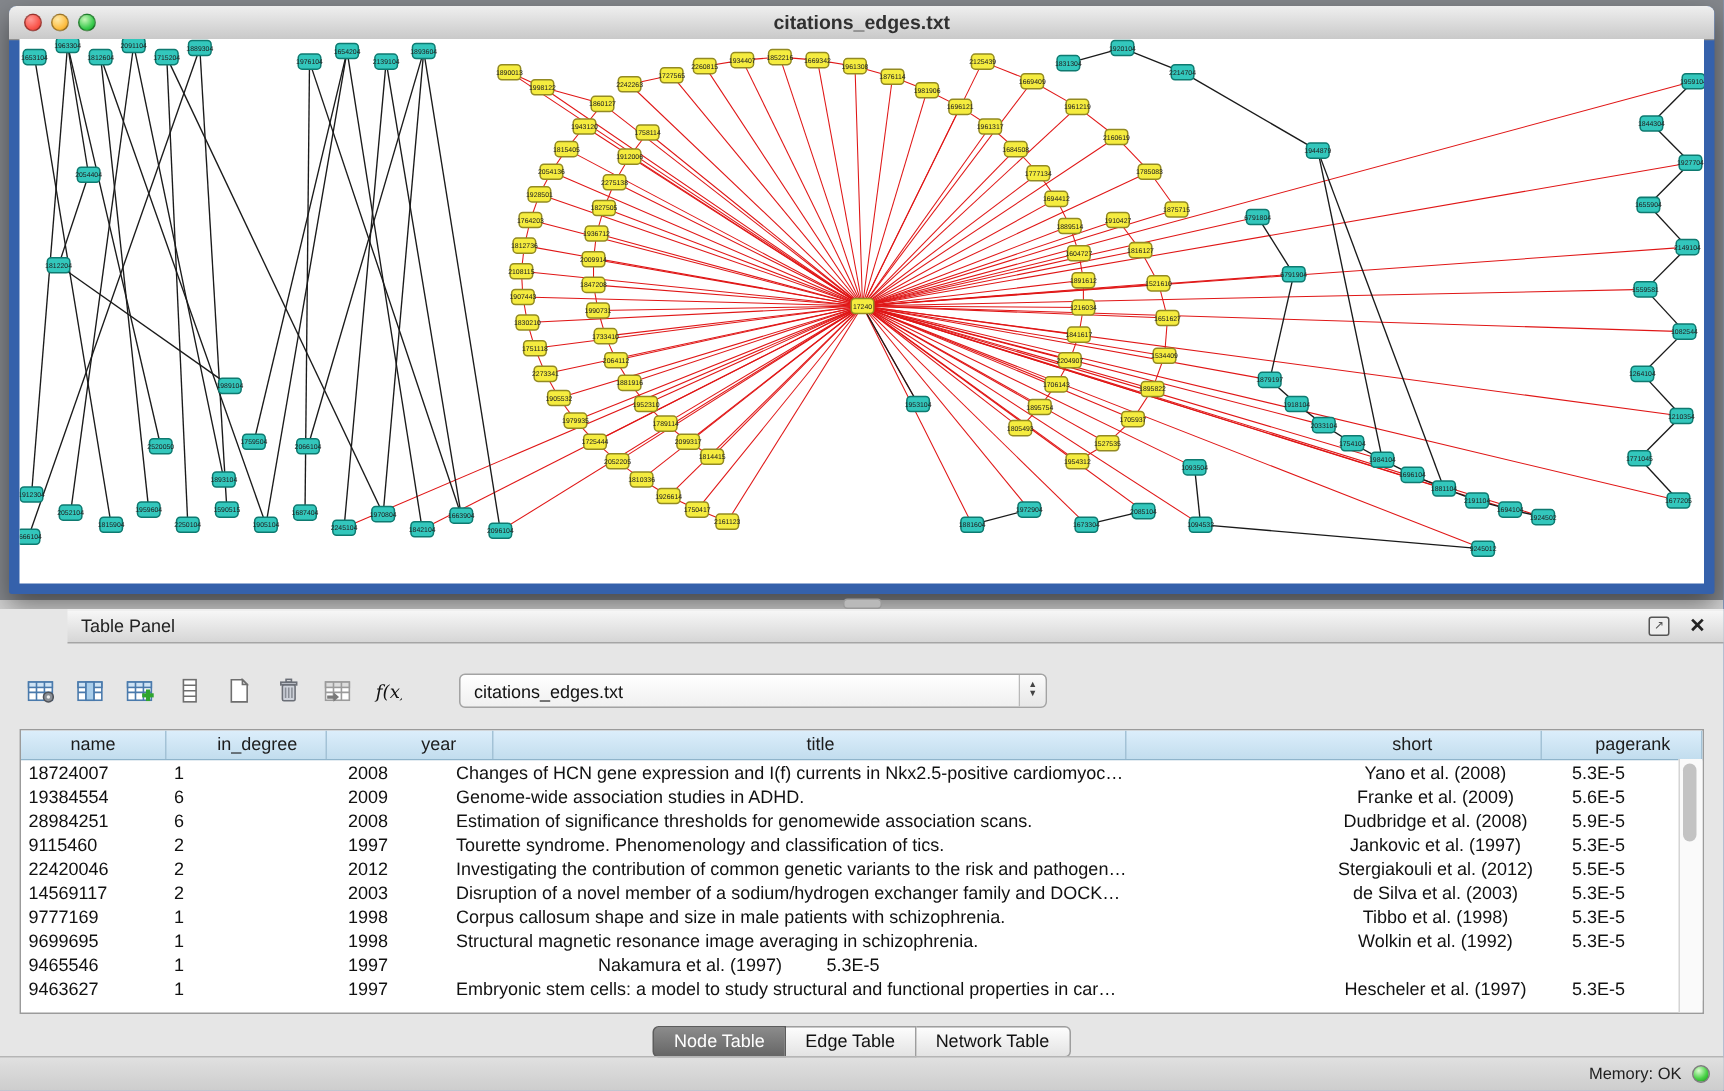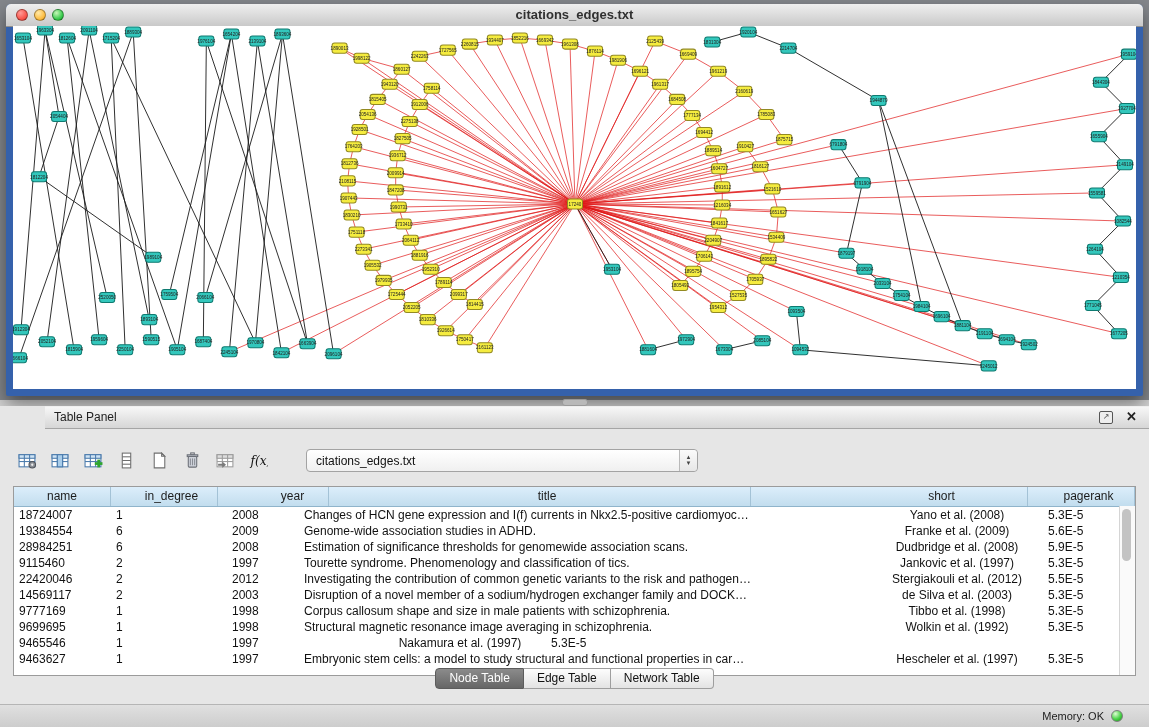--- a/index.html
+++ b/index.html
@@ -60,29 +60,29 @@
   .tbody .trow{display:flex;height:16px;line-height:16px;background:#fff;}
   .td{box-sizing:border-box;font-size:12px;color:#111;padding-left:5px;
     overflow:hidden;white-space:nowrap;}
   .c0{width:97px;} .c1{width:92px;} .c2{width:72px;margin-left:24px;} .c3{flex:1;} .c4{width:75px;margin-top:37px;}
   .c5{width:172px;text-align:center;padding-left:0;} .c6{width:92px;}
   .vscroll{position:absolute;right:0;top:19px;bottom:0;width:15px;background:#fafafa;
     border-left:1px solid #d5d5d5;}
   .vscroll .thumb{position:absolute;left:2px;top:3px;width:9px;height:52px;border-radius:5px;
     background:#c3c3c3;}
 
-  .tabs{position:absolute;left:0;right:0;top:262px;display:flex;justify-content:center;}
+  .tabs{position:absolute;left:0;right:0;top:278px;display:flex;justify-content:center;}
   .tab{font-size:12px;color:#111;padding:2px 13px 3px 13px;border:1px solid #9e9e9e;border-left-width:0;
     background:linear-gradient(#fdfdfd,#e3e3e3);cursor:default;}
   .tab:first-child{border-radius:4px 0 0 4px;border-left-width:1px;}
   .tab:last-child{border-radius:0 4px 4px 0;}
   .tab.active{background:linear-gradient(#8b8b8b,#666666);color:#fff;border-color:#5c5c5c;}
 
   .status-bar{position:absolute;left:0;bottom:0;width:100%;height:23px;
-    display:flex;align-items:center;justify-content:flex-end;box-sizing:border-box;padding-right:26px;
+    display:flex;align-items:center;justify-content:flex-end;box-sizing:border-box;padding-right:9px;
     background:linear-gradient(#e0e0e0,#cdcdcd);border-top:1px solid #b5b5b5;}
   .status-bar .mem{font-size:11px;color:#222;margin-right:7px;}
   .orb{width:12px;height:12px;border-radius:50%;border:1px solid #7d7d7d;box-sizing:border-box;
     background:radial-gradient(circle at 35% 28%,#defcd2,#49d247 55%,#159315);}
 </style>
 </head>
 <body>
 
 <div class="desktop-top"></div>
 

